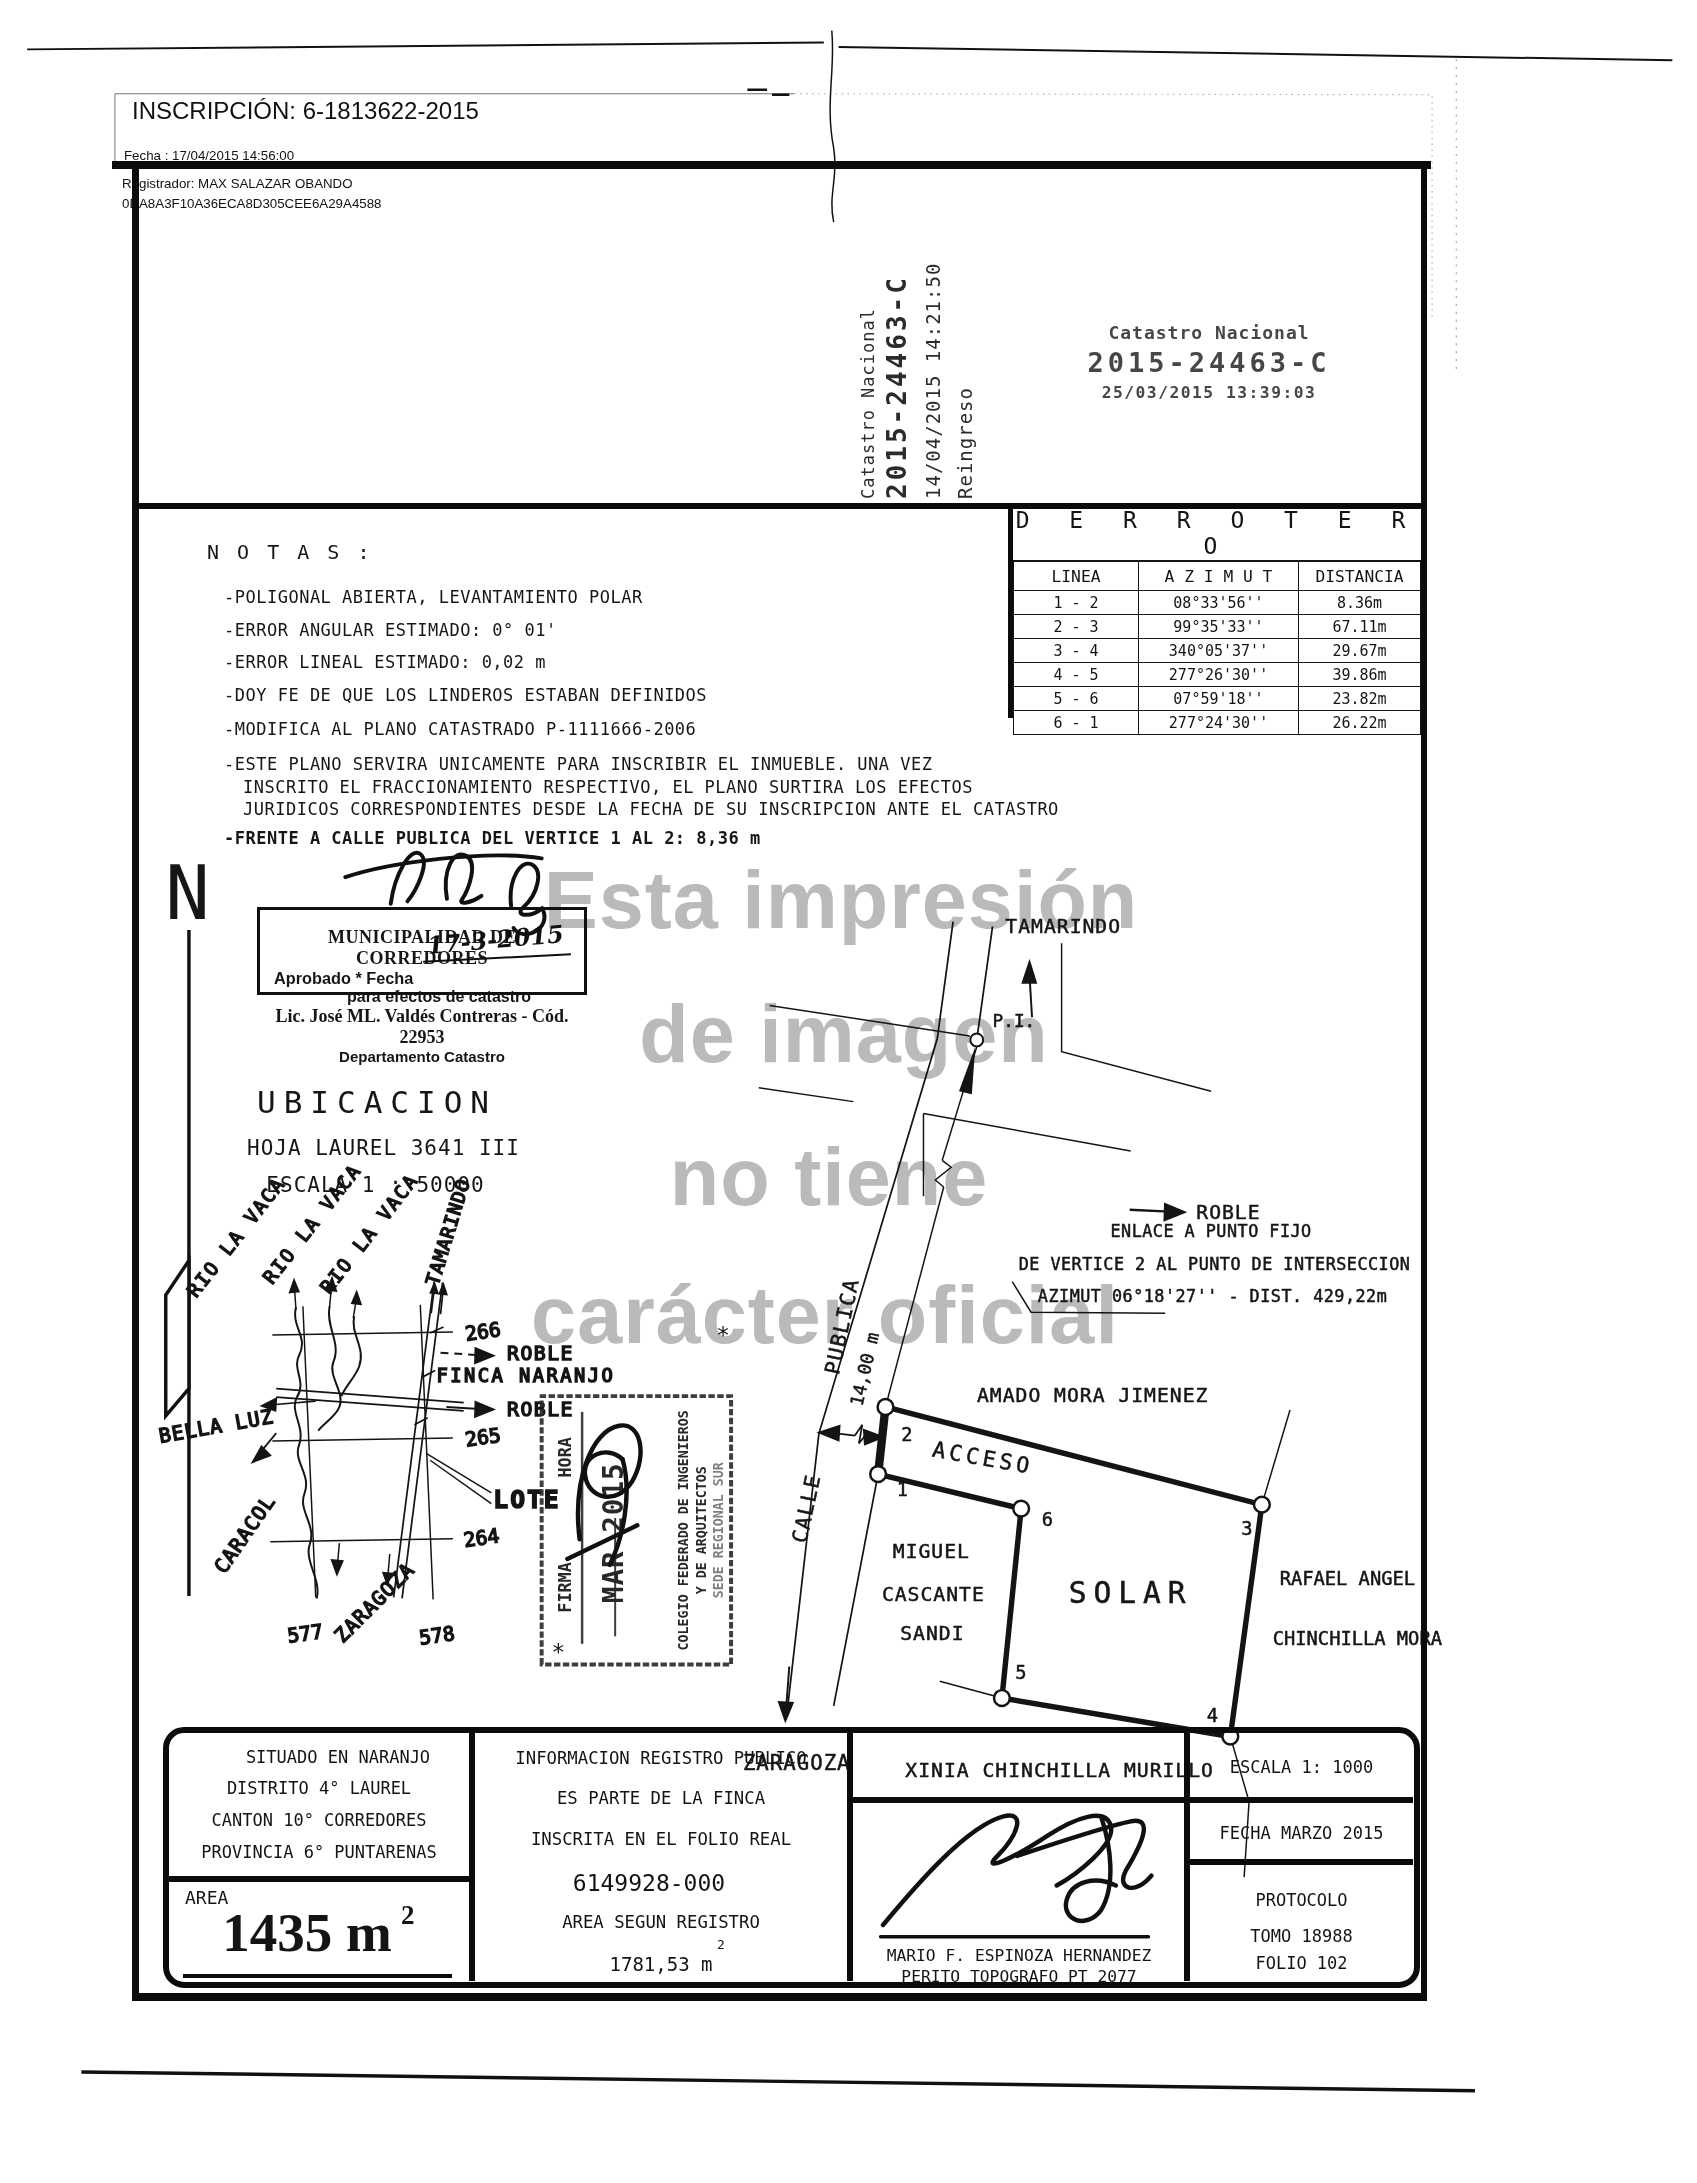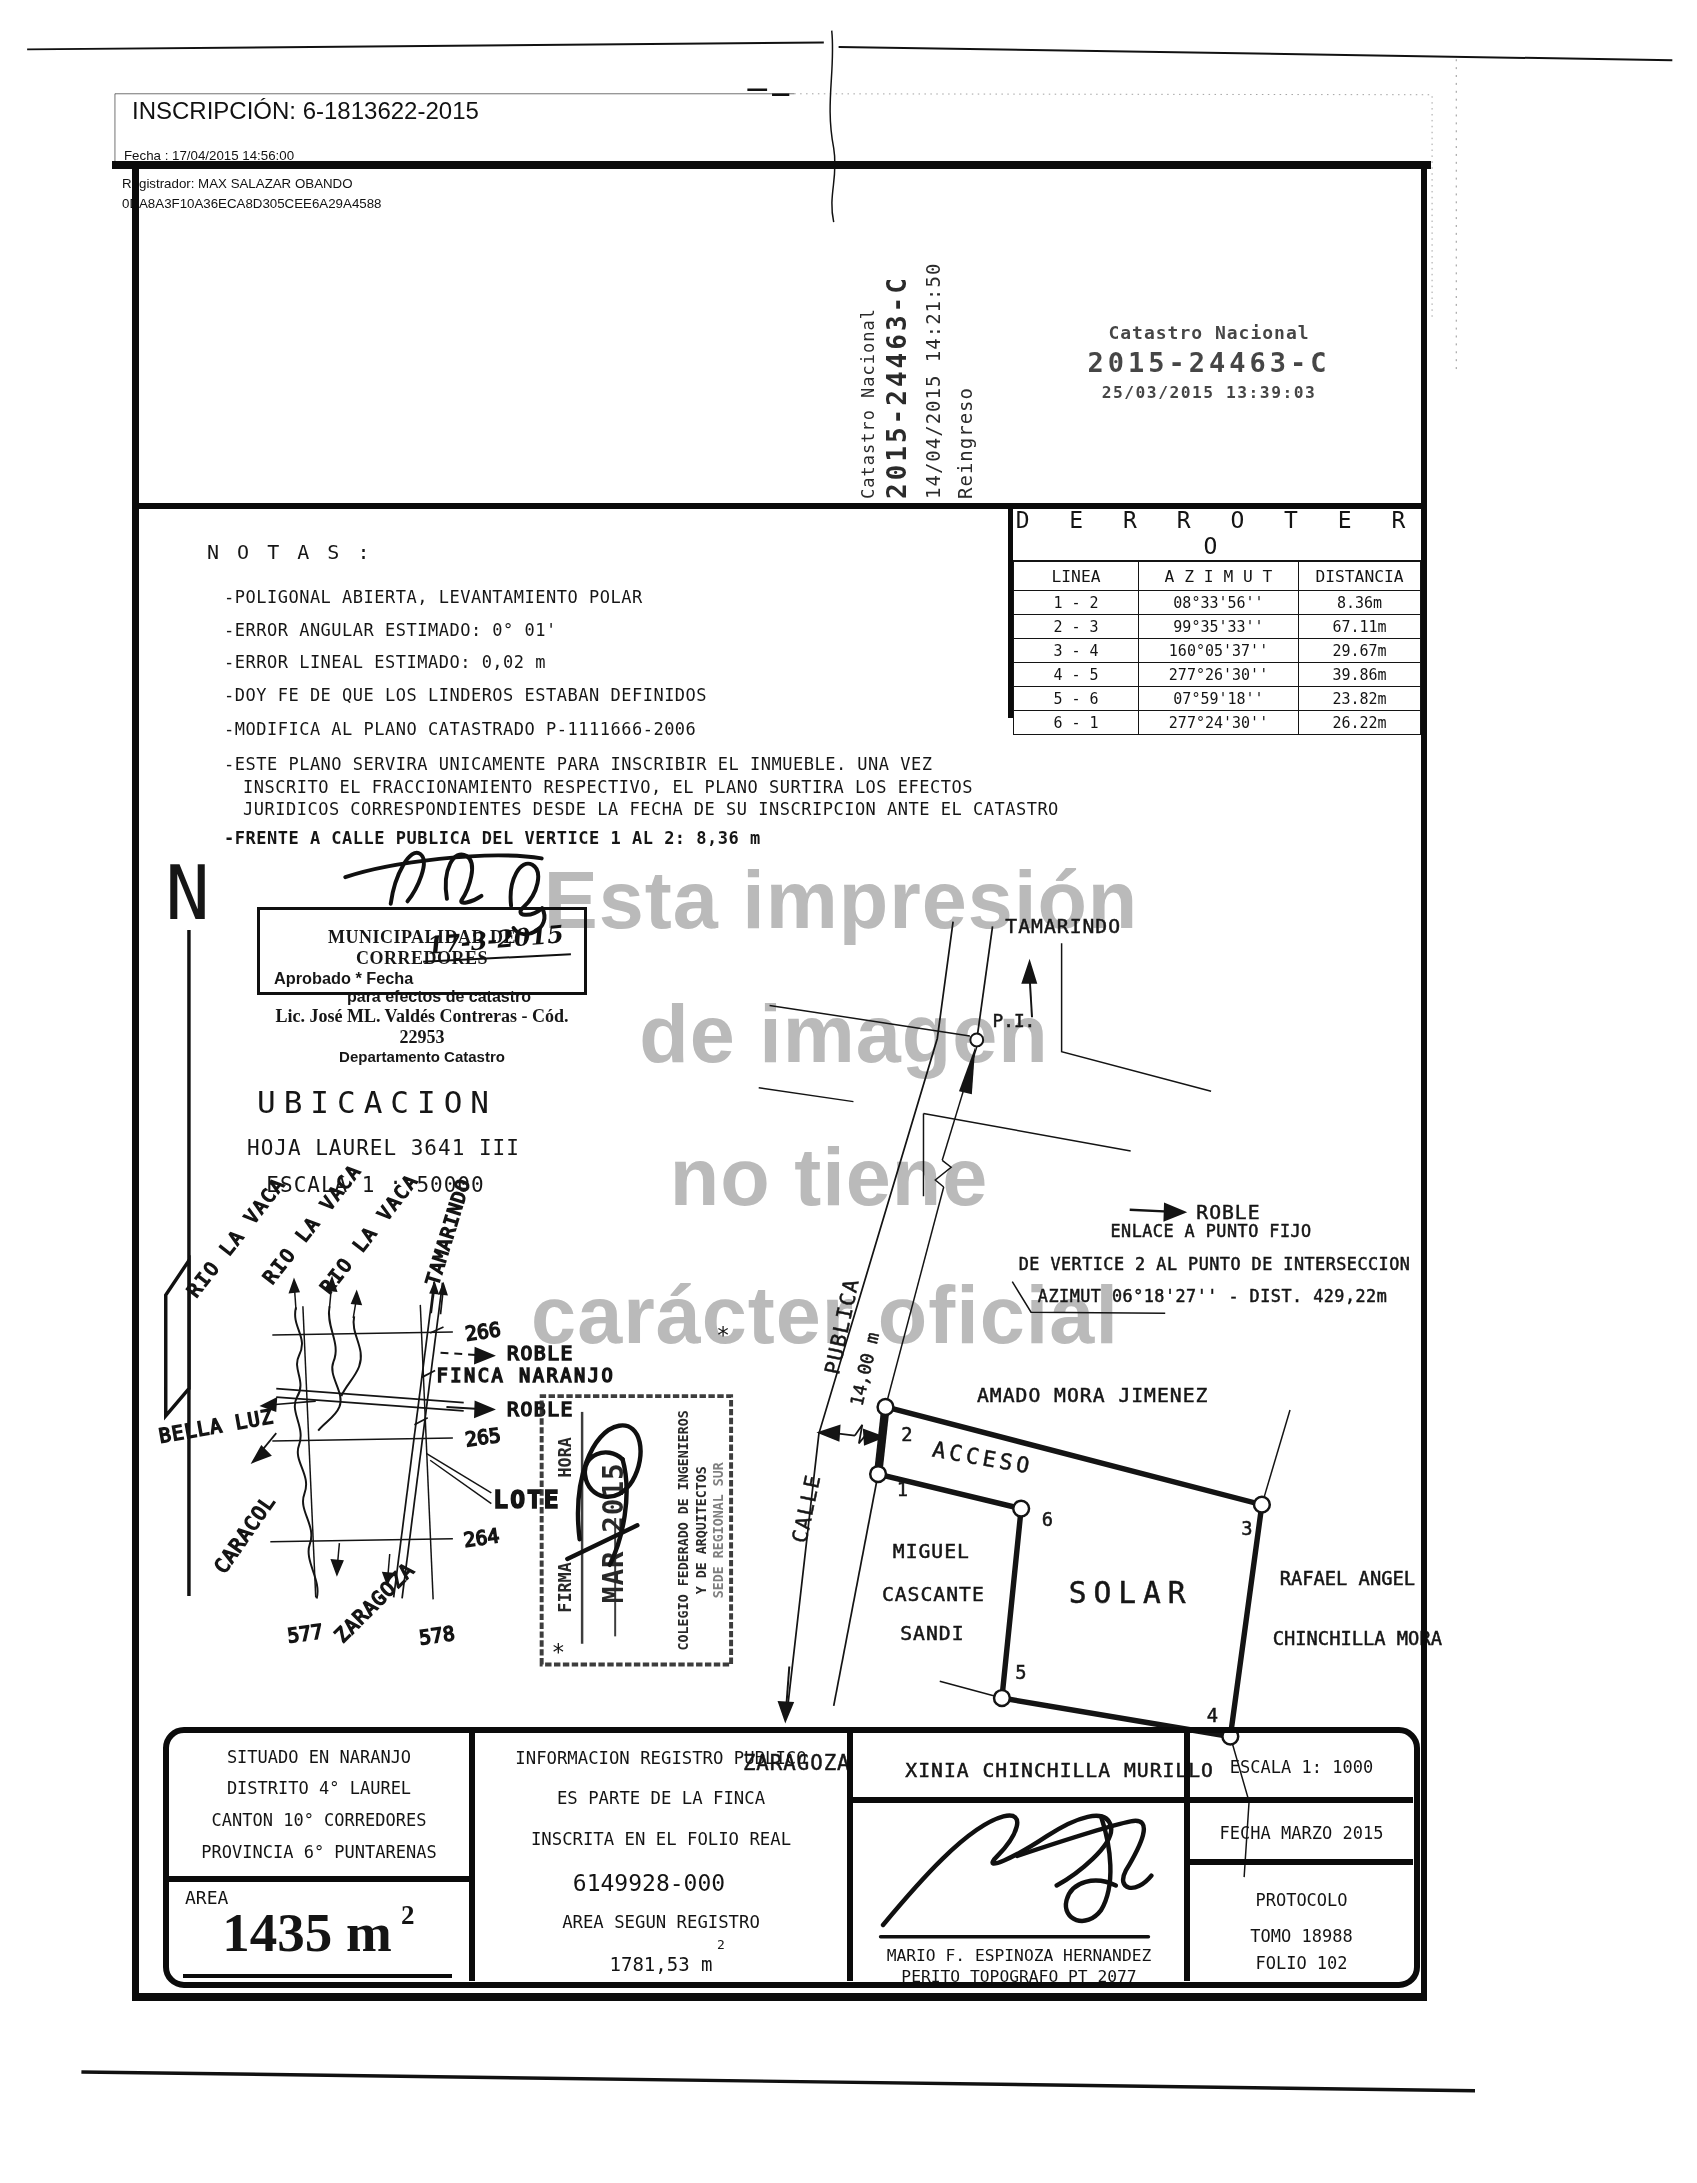--- a/index.html
+++ b/index.html
@@ -100,21 +100,21 @@
       <td>08°33'56''</td>
       <td>8.36m</td>
         </tr>
     <tr class="rw">
       <td>2 - 3</td>
       <td>99°35'33''</td>
       <td>67.11m</td>
         </tr>
     <tr class="rw">
       <td>3 - 4</td>
-      <td>160°05'37''</td>
+      <td>340°05'37''</td>
       <td>29.67m</td>
         </tr>
     <tr class="rw">
       <td>4 - 5</td>
       <td>277°26'30''</td>
       <td>39.86m</td>
         </tr>
     <tr class="rw">
       <td>5 - 6</td>
       <td>07°59'18''</td>
@@ -384,21 +384,21 @@
   <div class="bar" style="left:1008px;top:503px;width:5.4px;height:215px;"></div>
 
   <div id="footer">
     <div class="fdiv" style="left:300px;top:0;width:6px;height:248px;"></div>
     <div class="fdiv" style="left:678px;top:0;width:6px;height:248px;"></div>
     <div class="fdiv" style="left:1015px;top:0;width:6px;height:248px;"></div>
     <div class="fdiv" style="left:0;top:143px;width:302px;height:6px;"></div>
     <div class="fdiv" style="left:680px;top:64px;width:564px;height:6px;"></div>
     <div class="fdiv" style="left:1017px;top:126px;width:227px;height:6px;"></div>
 
-    <div class="ftxt center" style="left:0;top:14px;width:300px;font-size:17px;">SITUADO EN NARANJO</div>
+    <div class="ftxt center" style="left:0;top:14px;width:300px;font-size:17px;padding-left:19px;">SITUADO EN NARANJO</div>
     <div class="ftxt center" style="left:0;top:45px;width:300px;font-size:17px;">DISTRITO 4° LAUREL</div>
     <div class="ftxt center" style="left:0;top:77px;width:300px;font-size:17px;">CANTON 10° CORREDORES</div>
     <div class="ftxt center" style="left:0;top:109px;width:300px;font-size:17px;">PROVINCIA 6° PUNTARENAS</div>
 
     <div class="ftxt" style="left:16px;top:154px;font-size:18px;">AREA</div>
     <div class="ftxt serif" style="left:0;top:168px;width:276px;text-align:center;font-size:55px;font-weight:bold;font-family:'Liberation Serif',serif;">1435 m</div>
     <div class="ftxt serif" style="left:232px;top:167px;font-size:27px;font-weight:bold;font-family:'Liberation Serif',serif;">2</div>
     <div class="fdiv" style="left:14px;top:241px;width:269px;height:4.4px;"></div>
     <div class="fdiv" style="left:15px;top:251px;width:269px;height:3px;"></div>
 

